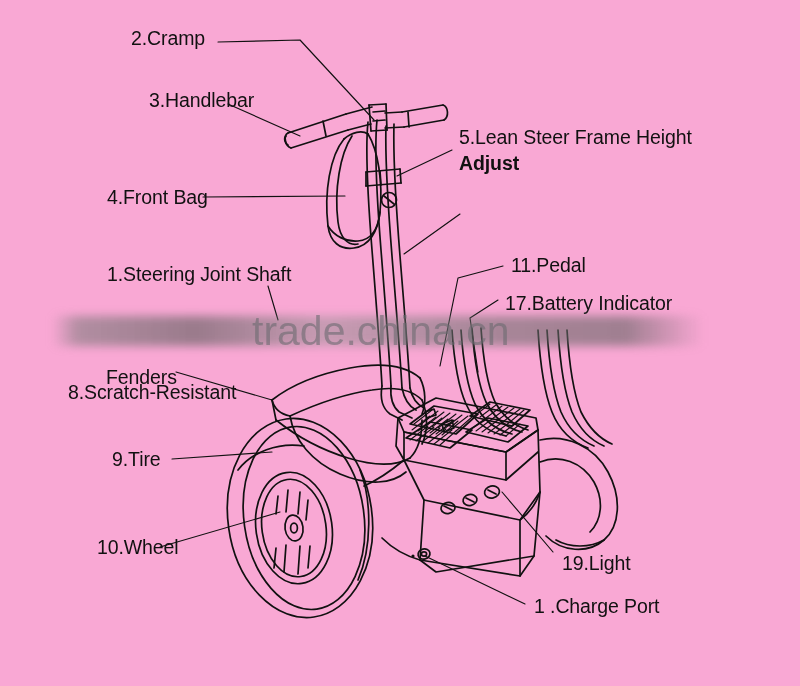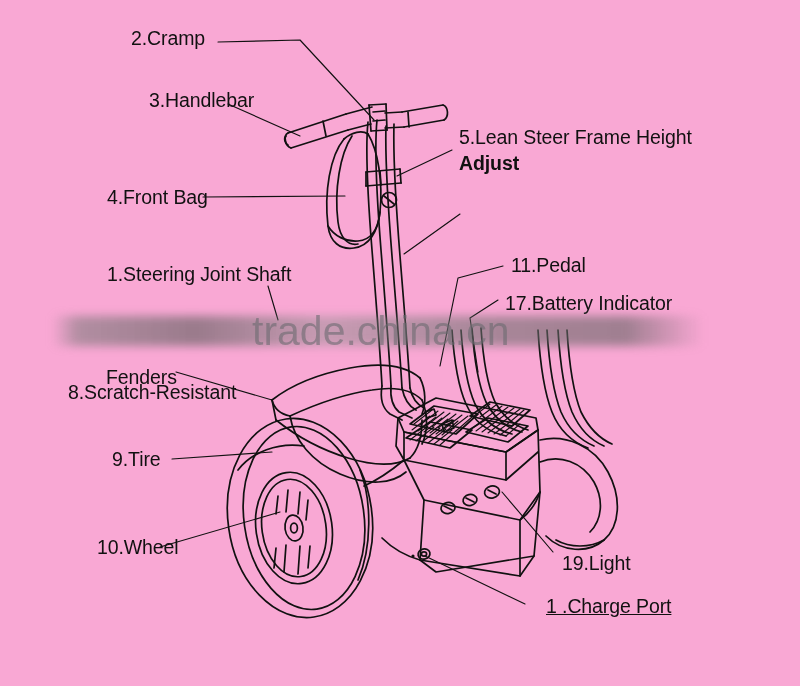--- a/index.html
+++ b/index.html
@@ -313,20 +313,20 @@
 
   <div class="callout" style="left:68px; top:341px;margin-top:40px;">8.Scratch-Resistant</div>
   <div class="callout" style="left:106px; top:366px;">Fenders</div>
 
   <div class="callout" style="left:112px; top:448px;">9.Tire</div>
 
   <div class="callout" style="left:65px; top:536px;margin-left:32px;">10.Wheel</div>
 
   <div class="callout" style="left:562px; top:552px;">19.Light</div>
 
-  <div class="callout" style="left:546px; top:595px;text-decoration:underline;">1 .Charge Port</div>
+  <div class="callout" style="left:534px; top:595px;">1 .Charge Port</div>
 
   <div id="watermark-layer">
     <div id="watermark-band"></div>
     <div id="watermark-text">trade.china.cn</div>
   </div>
 
 </div>
 
 </body></html>

